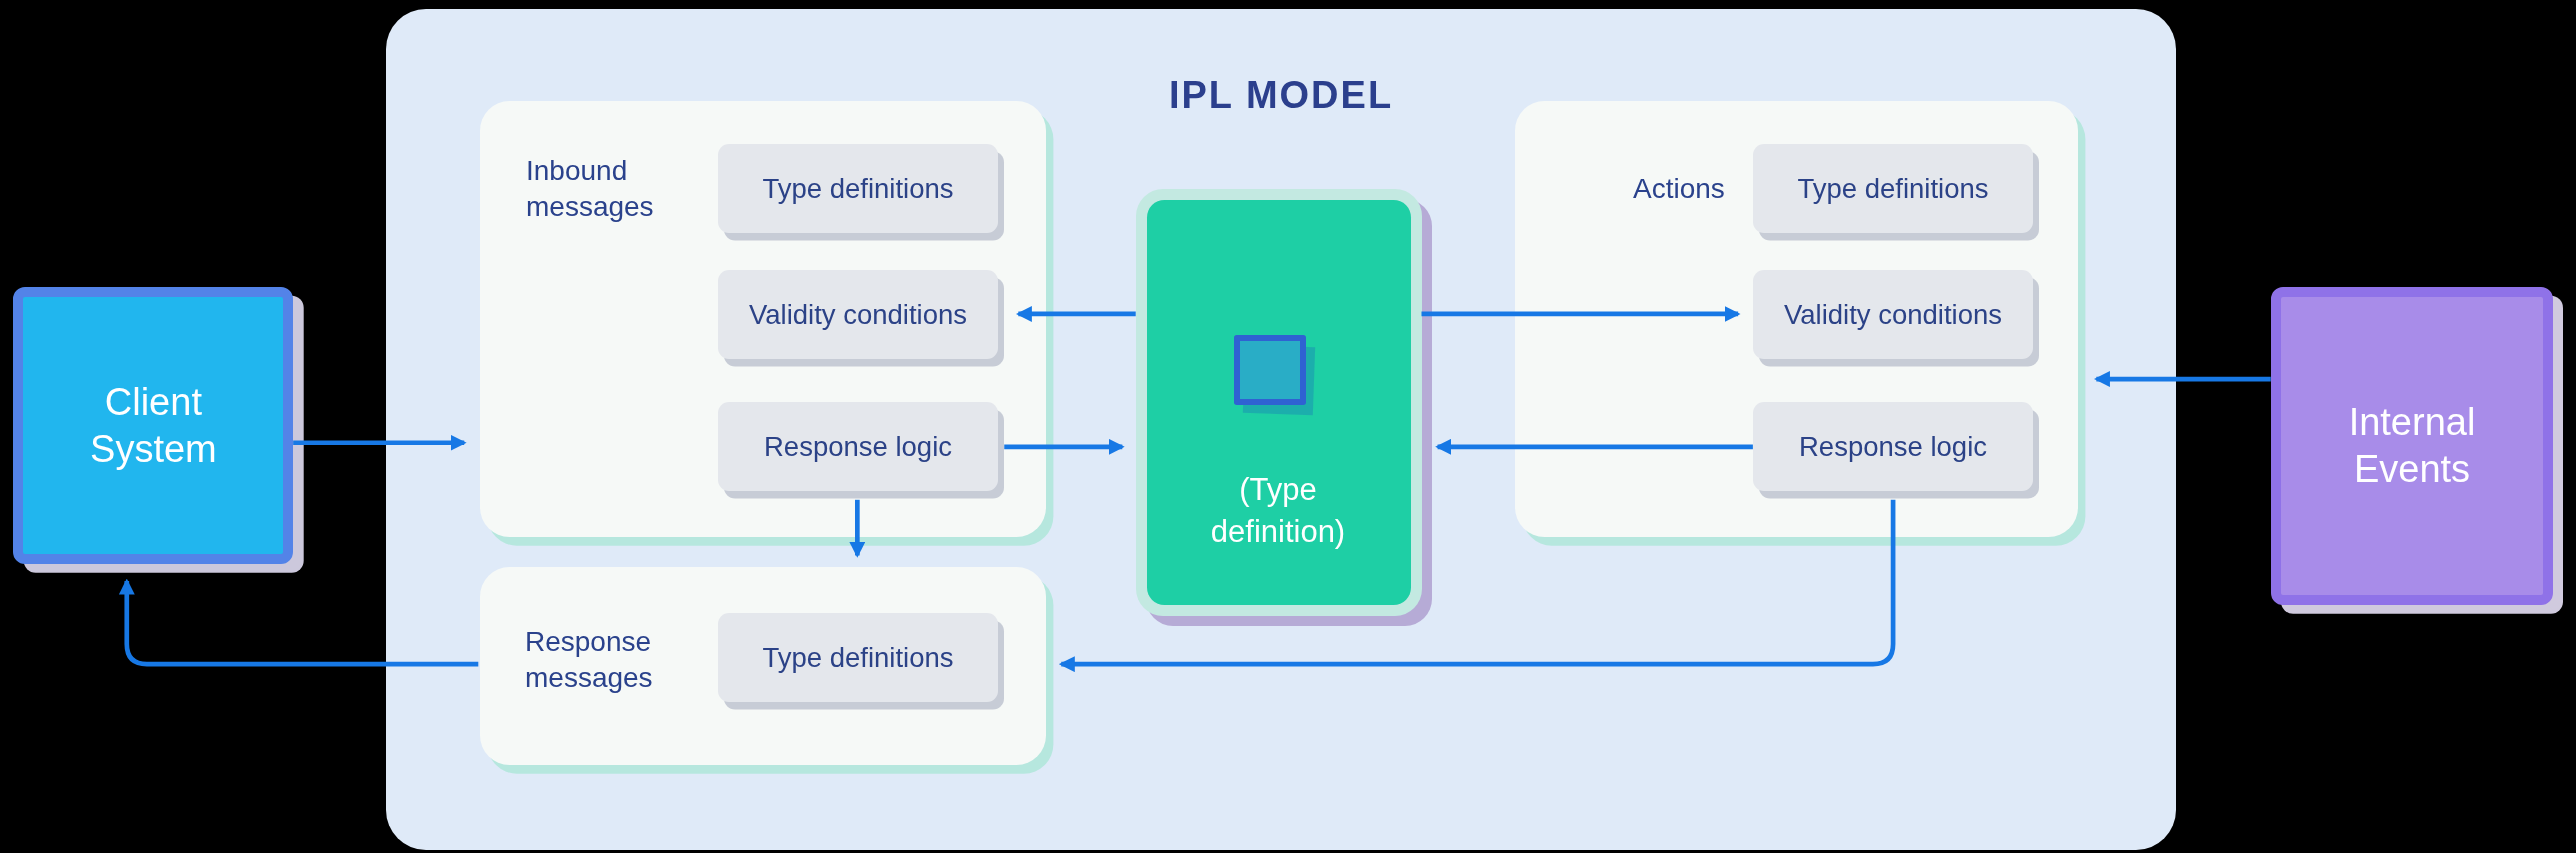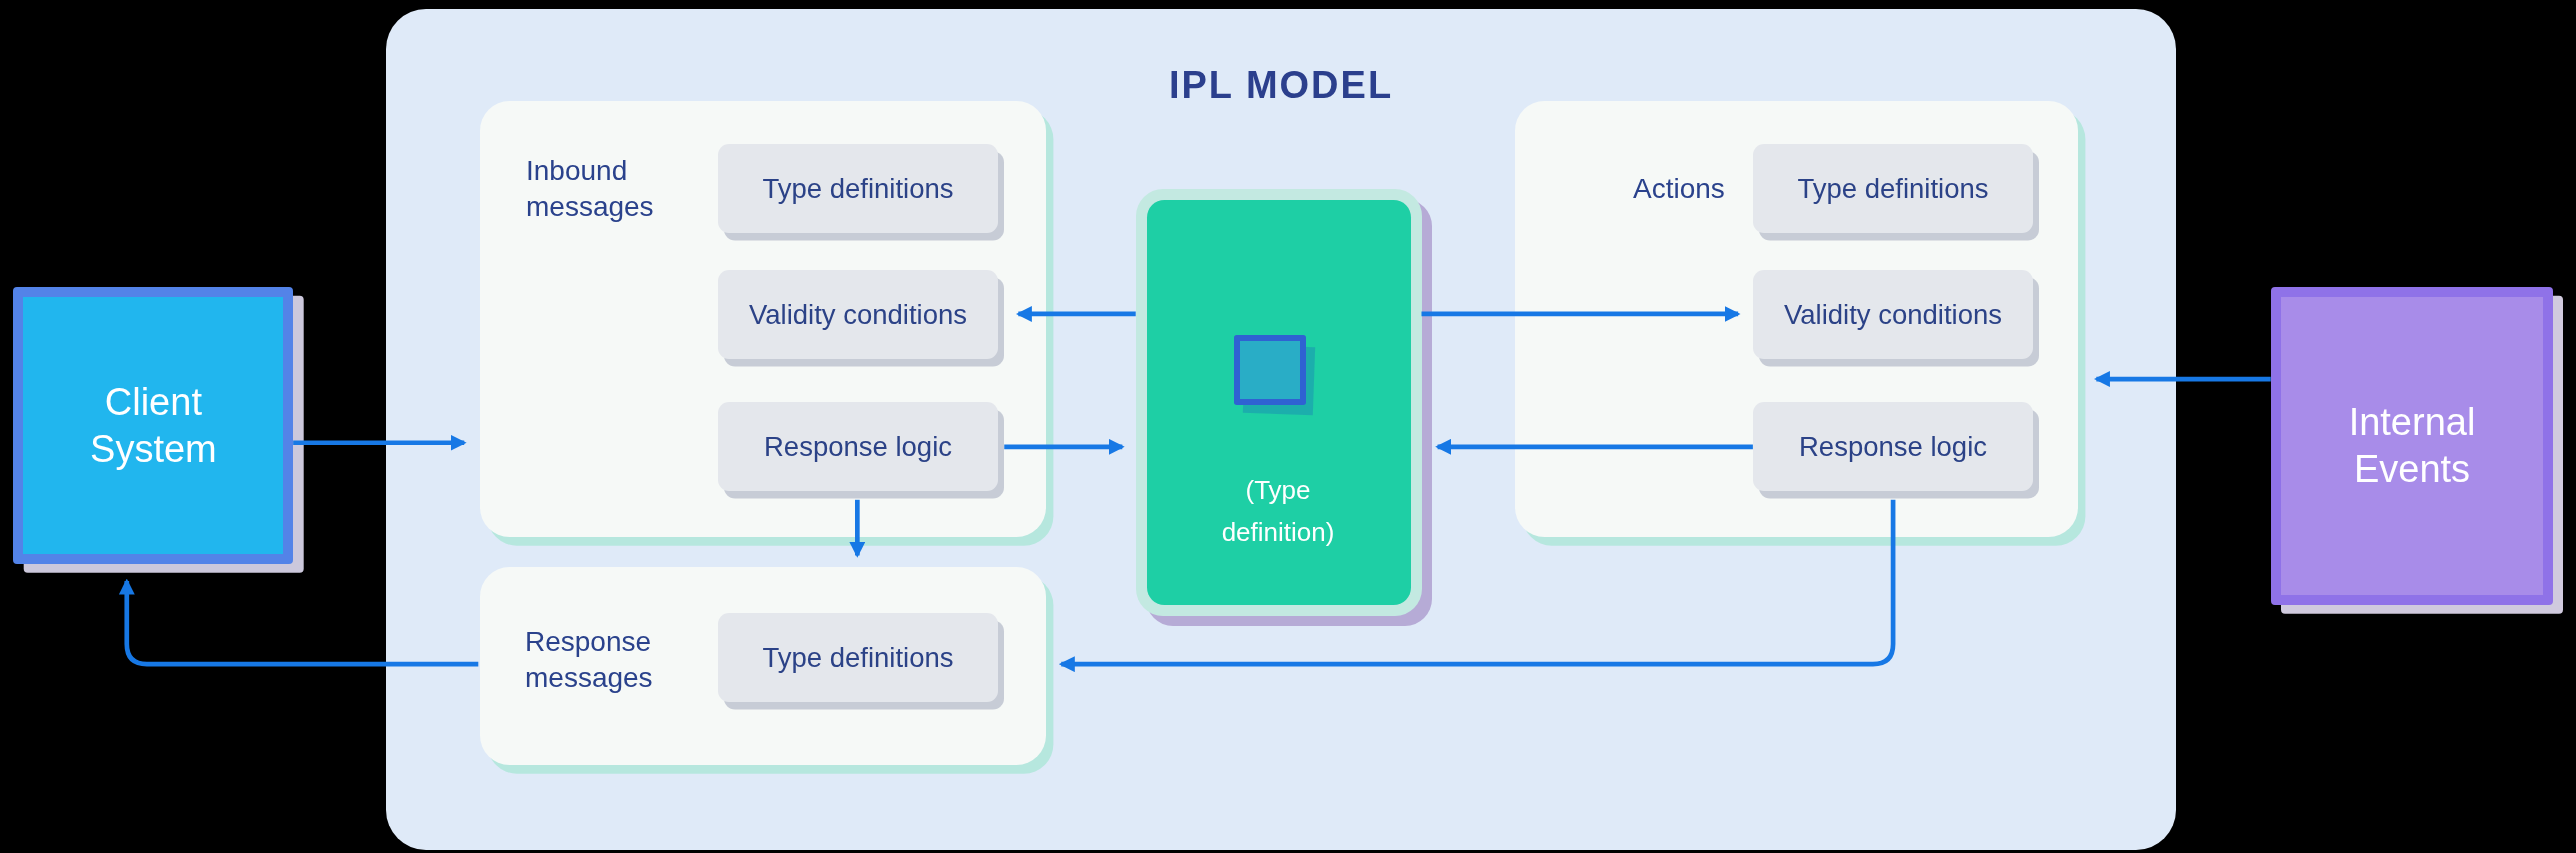--- a/index.html
+++ b/index.html
@@ -2,21 +2,21 @@
 <html style="font-size:10.7px"><head>
 <meta charset="utf-8">
 <style>
   html,body{margin:0;padding:0;background:#000;width:2576px;height:854px;overflow:hidden;
     font-family:"Liberation Sans",sans-serif;}
   .stage{position:relative;width:2576px;height:854px;background:#000;}
 
   .container{position:absolute;left:386px;top:9.4px;width:1790px;height:841px;
     background:#dfeaf8;border-radius:40px;}
 
-  .diagram-title{position:absolute;left:386px;top:64px;width:1790px;text-align:center;
+  .diagram-title{position:absolute;left:386px;top:74px;width:1790px;text-align:center;
     font-size:38px;font-weight:600;letter-spacing:2px;color:#2b3f8d;}
 
   .panel{position:absolute;background:#f6f9f7;border-radius:29.5px;box-shadow:7.4px 8.7px 0 #b6e7de;}
   .panel.inbound{left:480px;top:101px;width:566px;height:436px;}
   .panel.actions{left:1515px;top:101px;width:563px;height:436px;}
   .panel.outbound{left:480px;top:567px;width:566px;height:198px;}
 
   .panel-label{position:absolute;font-size:28px;line-height:36px;color:#2a428c;font-weight:500;}
   .label-inbound{left:526px;top:153px;}
   .label-actions{left:1633px;top:171px;}
@@ -29,27 +29,27 @@
   .ac-b1{left:1753px;top:144px;} .ac-b2{left:1753px;top:270px;} .ac-b3{left:1753px;top:402px;}
   .ou-b1{left:718px;top:613px;}
 
   .state-outer{position:absolute;left:1136px;top:189px;width:286px;height:427px;
     background:#c3e9e1;border-radius:27px;box-shadow:10px 10px 0 #b6abd6;}
   .state-inner{position:absolute;left:10.7px;top:10.7px;width:264px;height:405px;
     background:#1ecfa5;border-radius:17.4px;}
   .state-title{position:absolute;left:1146px;top:244px;width:264px;text-align:center;
     font-size:36px;color:#fff;font-weight:500;letter-spacing:0.7px;}
   .state-sub{position:absolute;left:1146px;top:469px;width:264px;text-align:center;
-    font-size:26px;line-height:42px;color:#fff;font-weight:500;}
+    font-size:31px;line-height:42px;color:#fff;font-weight:500;}
   .state-icon-shadow{position:absolute;left:1244px;top:346px;width:70px;height:68px;
     background:#1b93b2;opacity:.55;transform:rotate(2deg);}
   .state-icon{position:absolute;left:1234px;top:335px;width:72px;height:70px;
     box-sizing:border-box;background:#29adc6;border:6px solid #2f62d2;border-radius:2.7px;}
 
-  .endbox{position:absolute;width:280px;height:277px;box-sizing:border-box;border-radius:4px;
+  .endbox{position:absolute;width:280px;height:277px;box-sizing:border-box;border-radius:12px;
     display:flex;align-items:center;justify-content:center;text-align:center;
     font-size:38px;line-height:47px;color:#fff;font-weight:500;}
   .client{left:13.4px;top:287px;background:#21b6ee;border:10px solid #5383e8;
     box-shadow:10.7px 8.7px 0 #ccc8dc;}
   .internal{left:2271px;top:287px;width:282px;height:318px;background:#a88ce9;
     border:10px solid #8f72e8;box-shadow:10px 8.7px 0 #d0cade;}
 
   svg.wires{position:absolute;left:0;top:0;width:2576px;height:854px;pointer-events:none;}
   .wire{stroke:#1778e5;stroke-width:7;fill:none;}
 </style>

